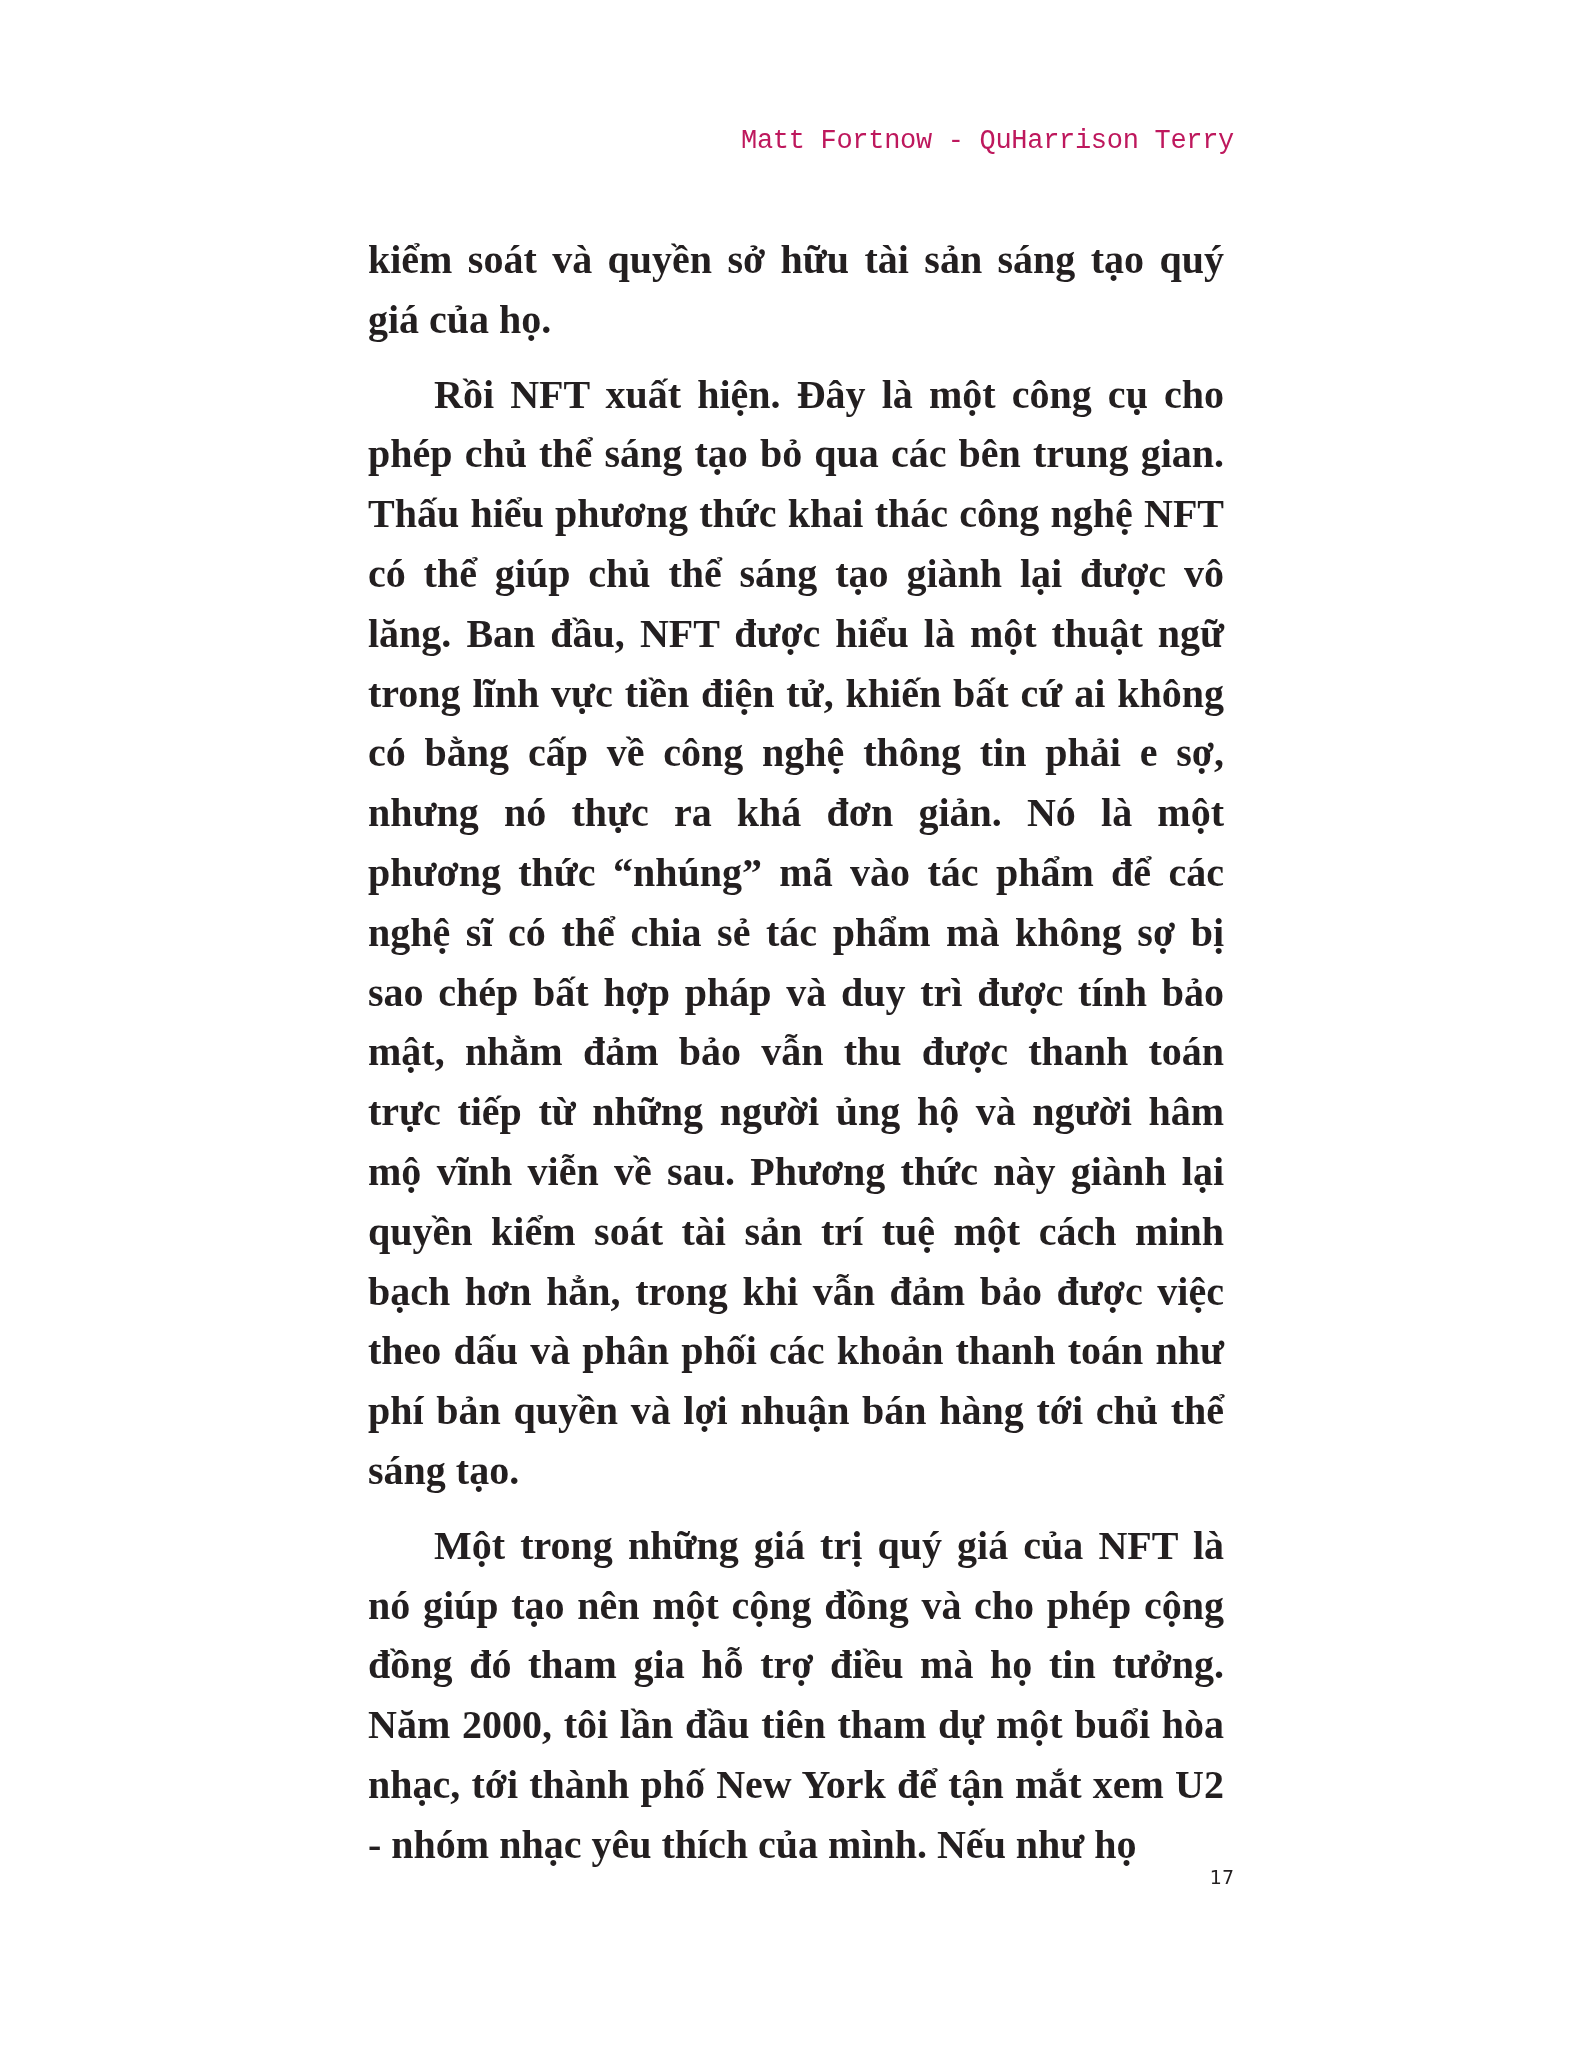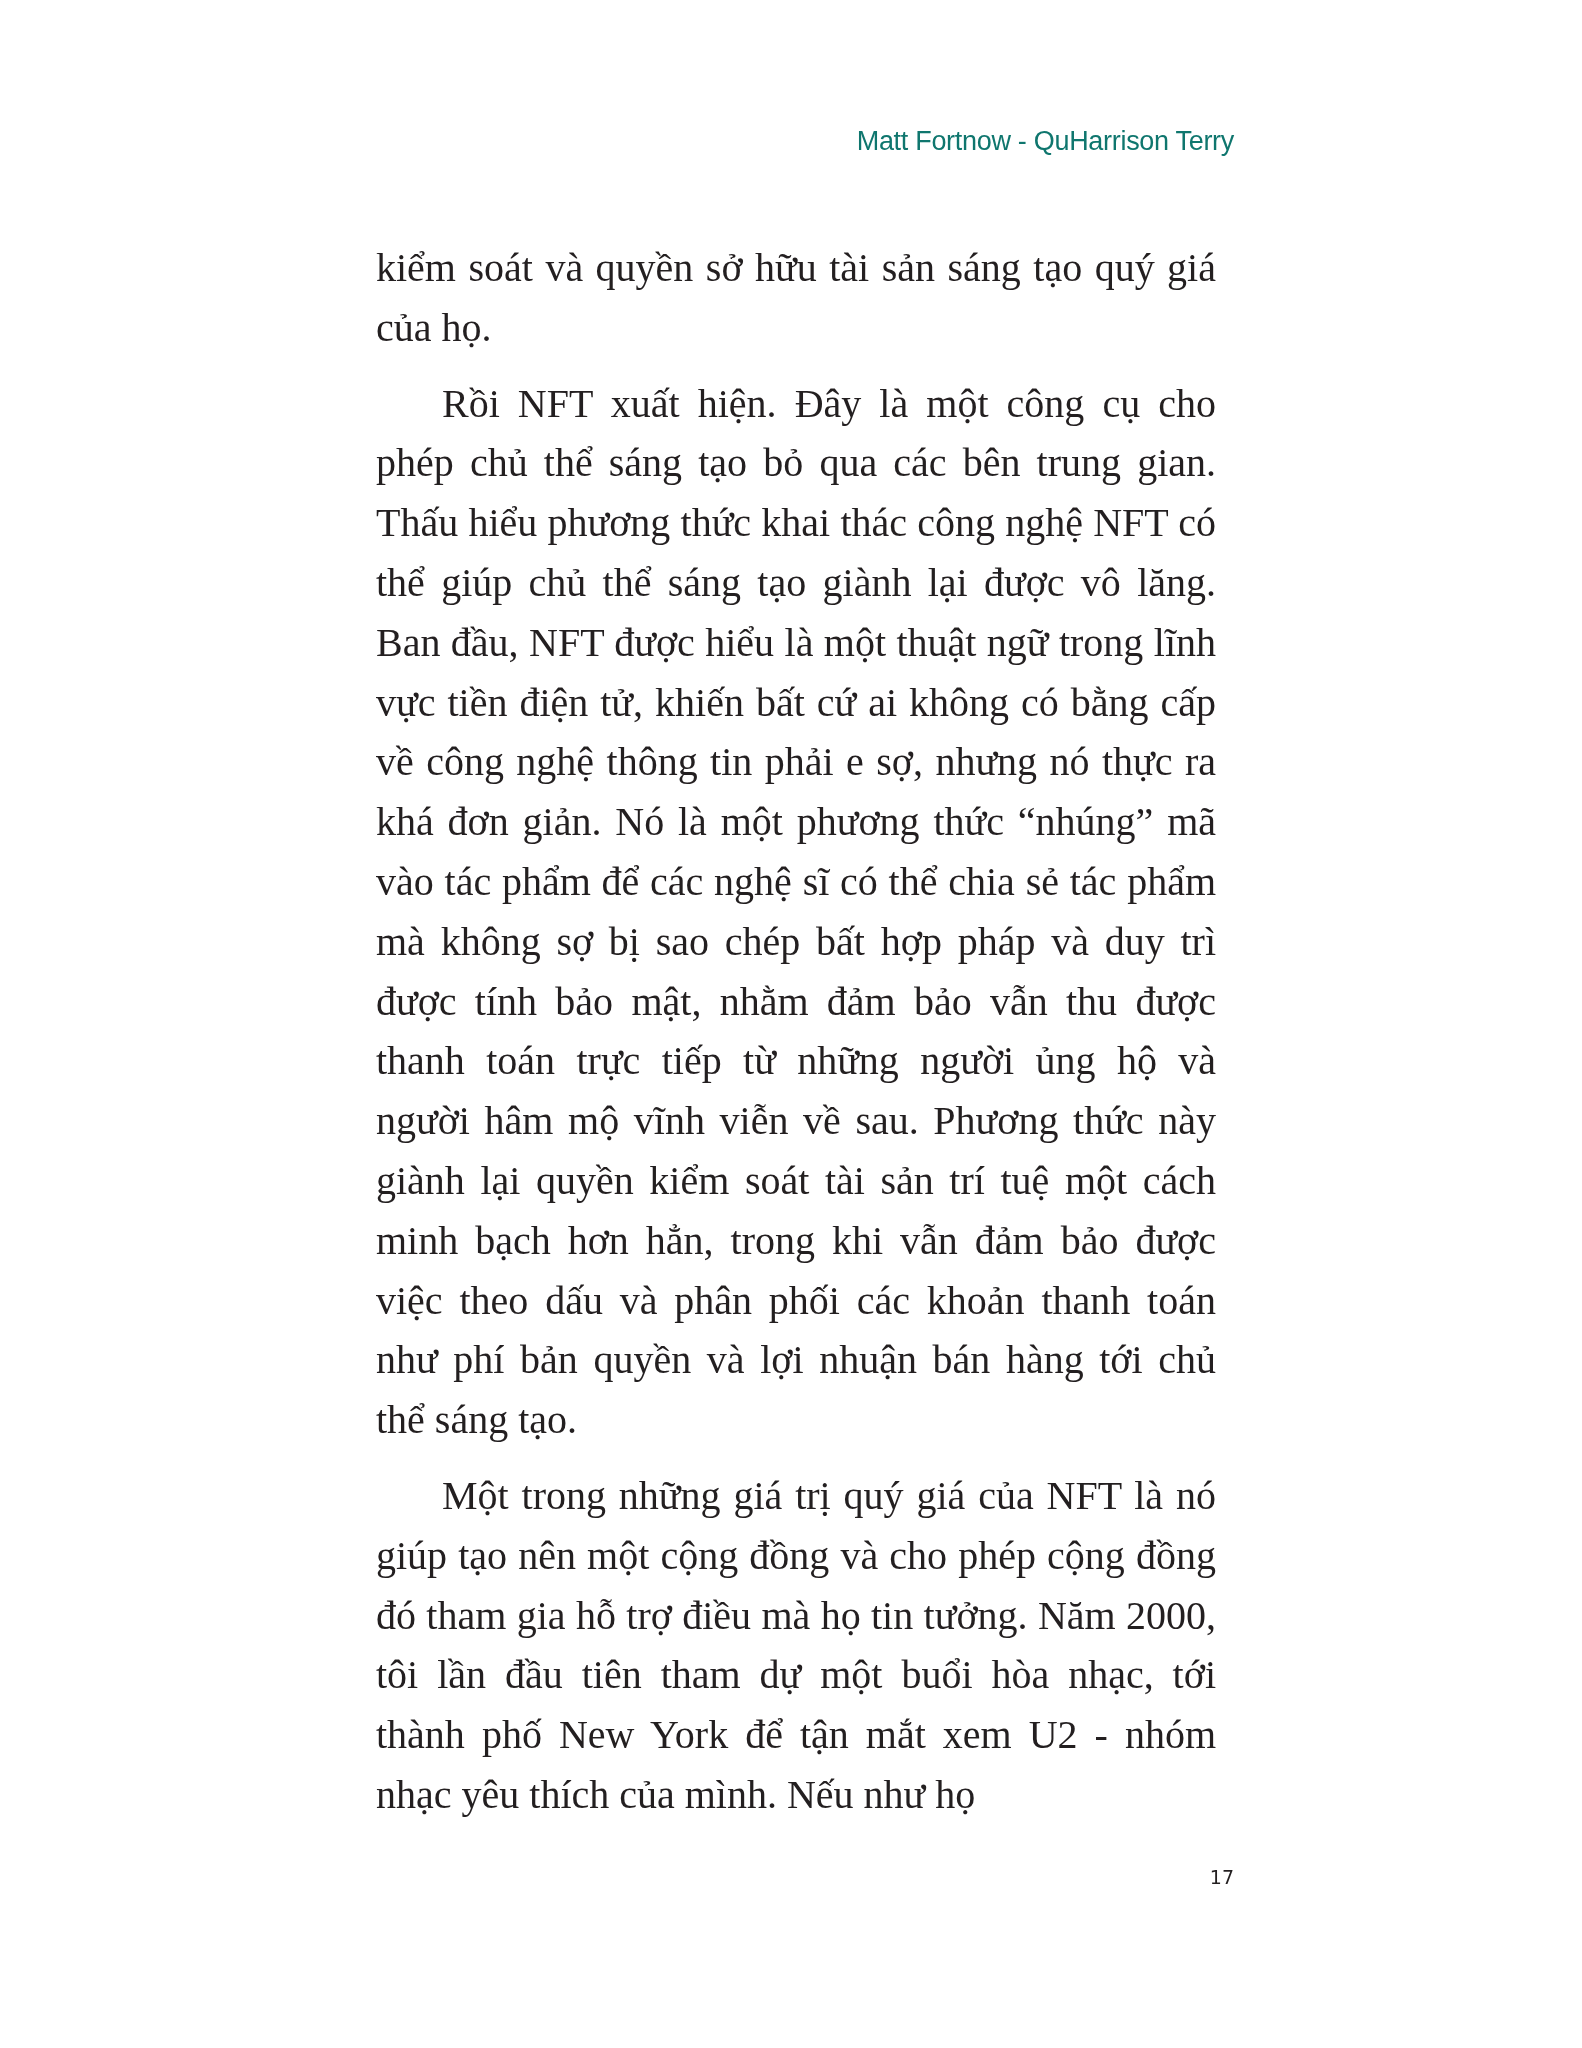--- a/index.html
+++ b/index.html
@@ -11,40 +11,41 @@
       width: 1582px;
       height: 2048px;
       position: relative;
       overflow: hidden;
       color: #231f20;
     }
     .running-header {
       position: absolute;
       top: 126px;
       right: 348px;
-      font-family: Liberation Sans, sans-serif;
+      font-family: Liberation Mono, monospace;
       font-size: 27px;
       letter-spacing: -0.3px;
-      color: #0f766e;
+      color: #be185d;
       white-space: nowrap;
       text-align: center;
     }
     .body-text {
       position: absolute;
       top: 222px;
       left: 360px;
       width: 872px;
       font-family: "Liberation Serif", serif;
       font-size: 40px;
       line-height: 59.8px;
       text-align: justify;
       text-align-last: left;
     }
     .body-text p {
-      margin: 16px;
+      margin: 8px;
+      font-weight: bold;
     }
     .body-text p + p {
       margin-top: 15px;
     }
     .body-text p.indent {
       text-indent: 66px;
     }
     .page-number {
       position: absolute;
       top: 1866px;

